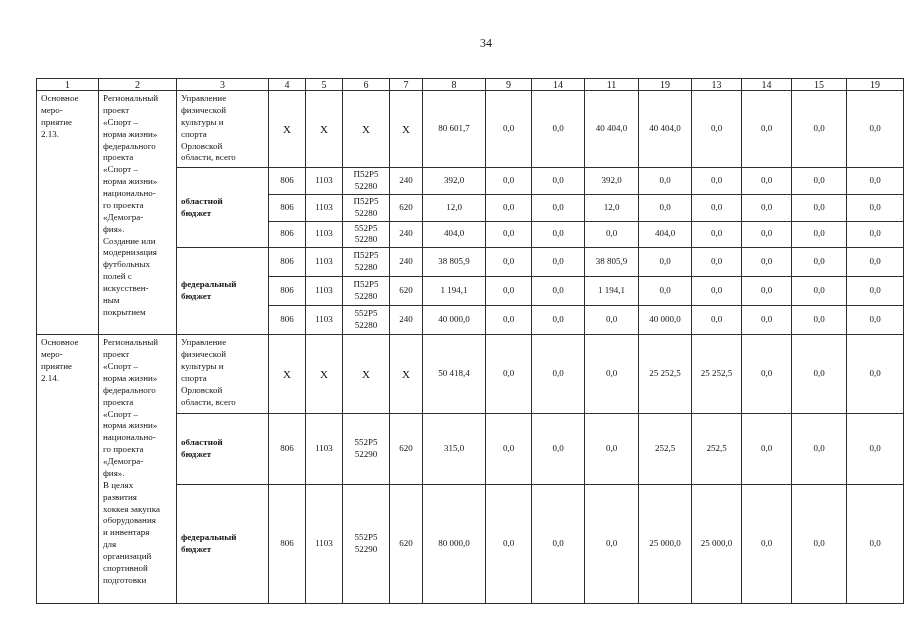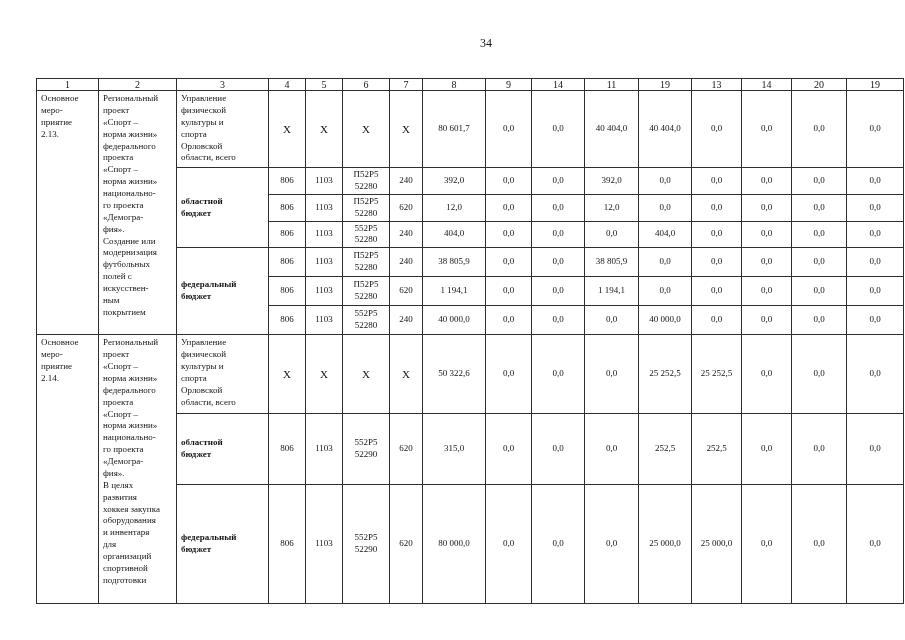--- a/index.html
+++ b/index.html
@@ -69,21 +69,21 @@
       <td>5</td>
       <td>6</td>
       <td>7</td>
       <td>8</td>
       <td>9</td>
       <td>14</td>
       <td>11</td>
       <td>19</td>
       <td>13</td>
       <td>14</td>
-      <td>20</td>
+      <td>15</td>
       <td>19</td>
     </tr>
 
     <tr class="rhA">
       <td class="txt top" rowspan="7">Основное
 меро-
 приятие
 2.13.</td>
       <td class="txt top" rowspan="7">Региональный
 проект
@@ -254,21 +254,21 @@
       <td class="txt top">Управление
 физической
 культуры и
 спорта
 Орловской
 области, всего</td>
       <td class="xc">X</td>
       <td class="xc">X</td>
       <td class="xc">X</td>
       <td class="xc">X</td>
-      <td>50 322,6</td>
+      <td>50 418,4</td>
       <td>0,0</td>
       <td>0,0</td>
       <td>0,0</td>
       <td>25 252,5</td>
       <td>25 252,5</td>
       <td>0,0</td>
       <td>0,0</td>
       <td>0,0</td>
     </tr>
     <tr class="rhE">

